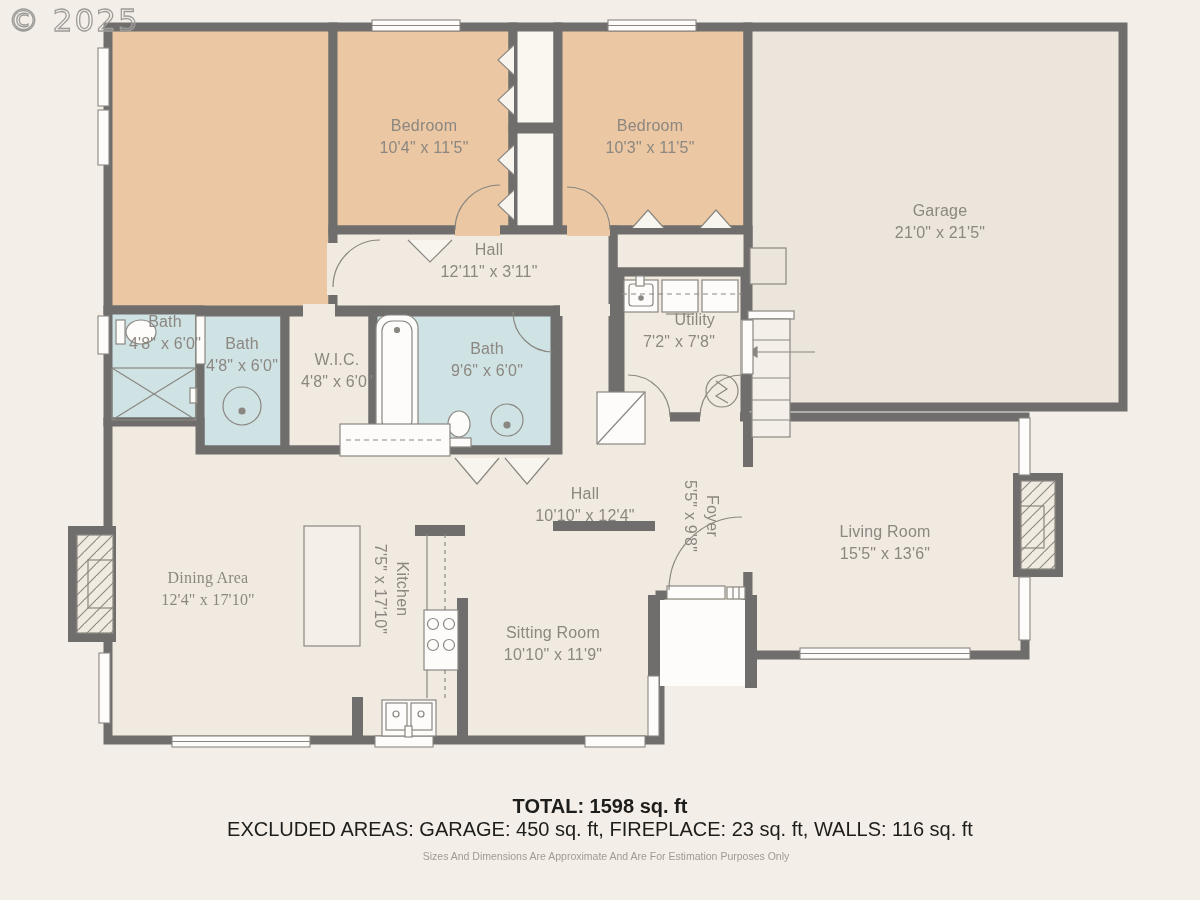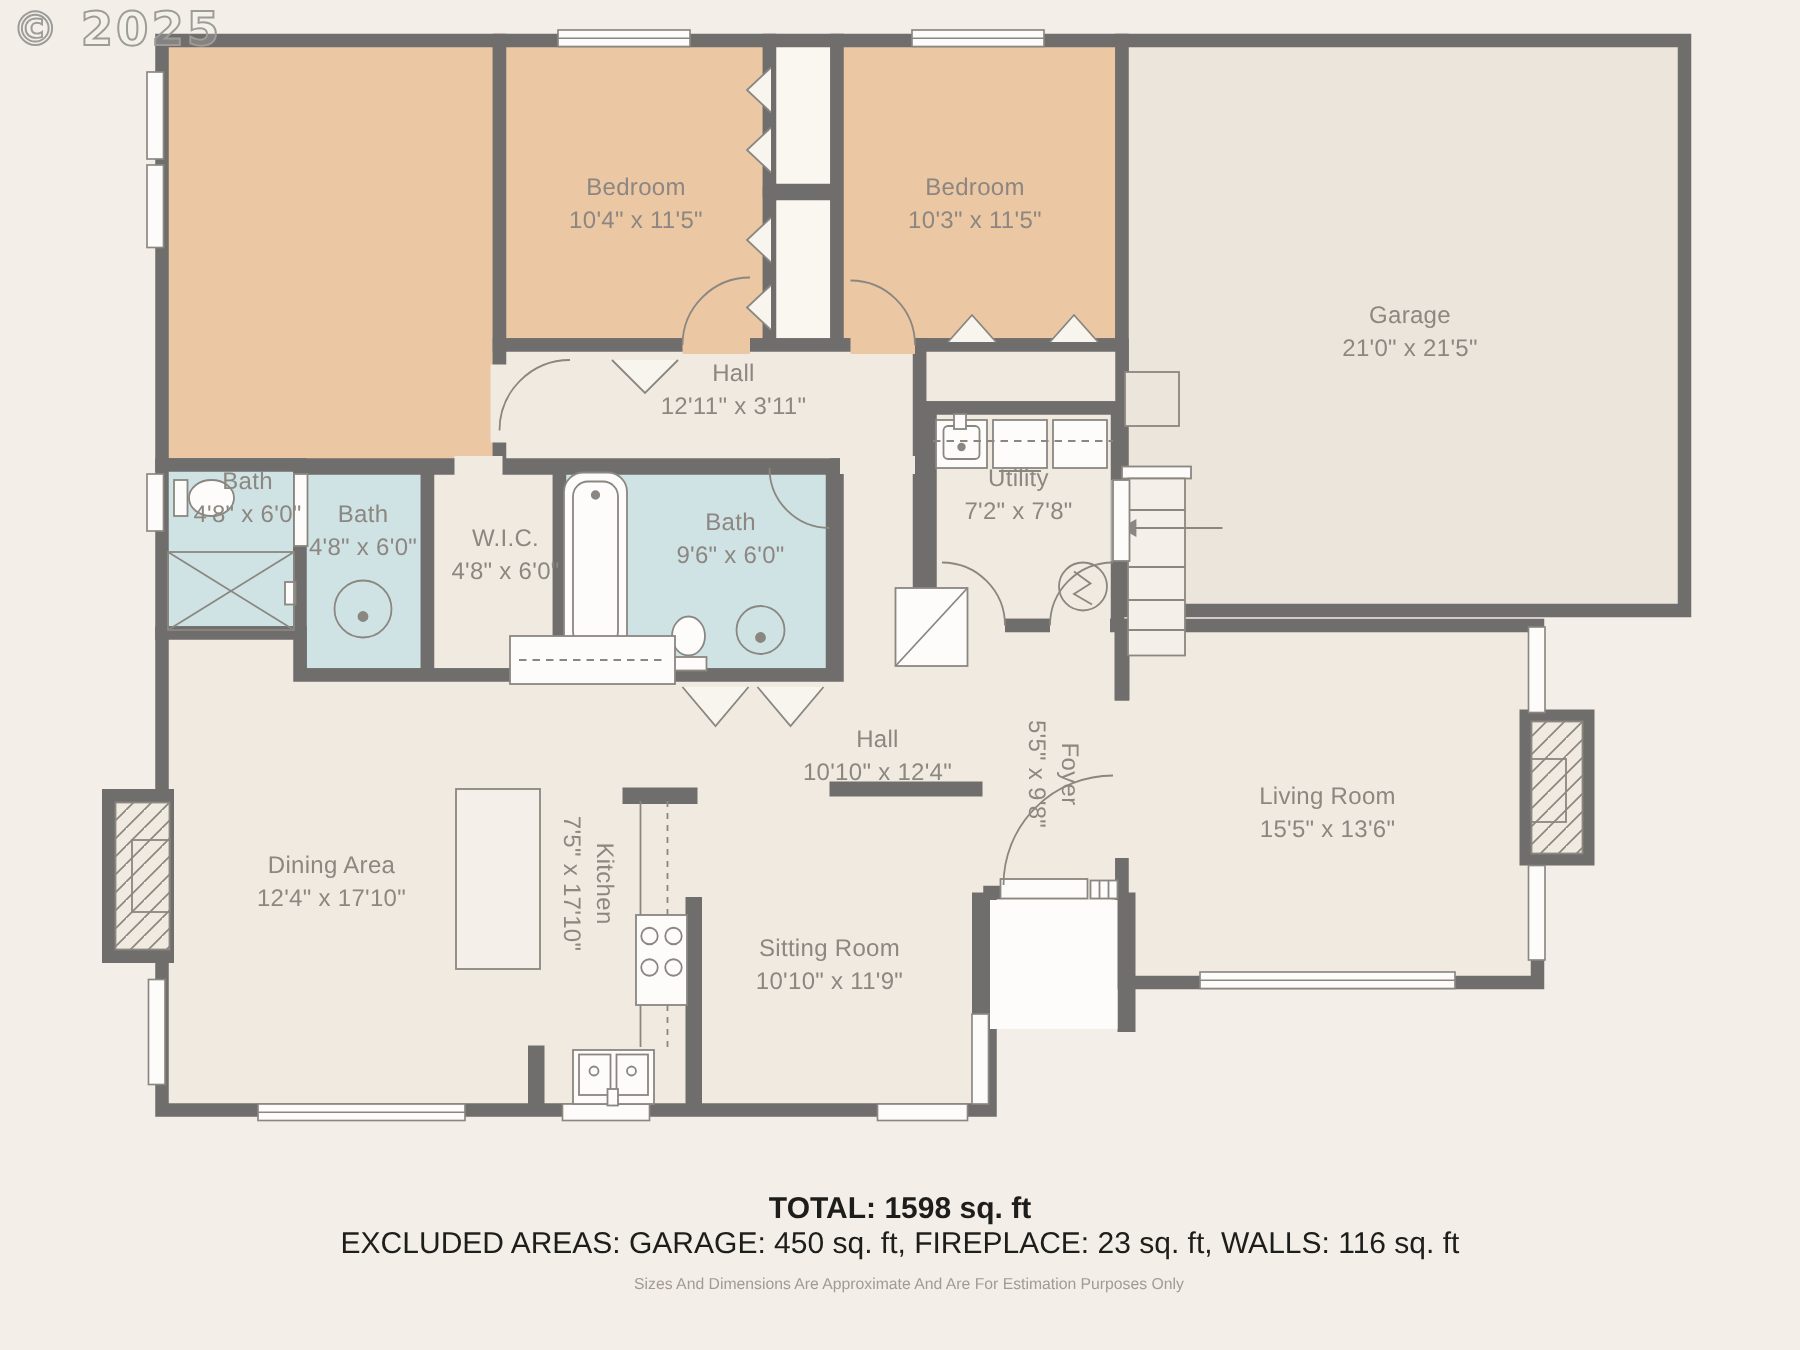--- a/index.html
+++ b/index.html
@@ -3,21 +3,21 @@
 <meta charset="utf-8">
 <style>
   html,body{margin:0;padding:0;}
   body{width:1200px;height:900px;background:#f3eee7;font-family:"Liberation Sans","DejaVu Sans",sans-serif;position:relative;overflow:hidden;}
   #plan-wrap{position:absolute;left:0;top:0;width:1200px;height:780px;}
   #plan-svg{position:absolute;left:0;top:0;}
   .room-label{position:absolute;transform:translate(-50%,-50%);text-align:center;color:#8c8781;font-size:16px;line-height:22px;white-space:nowrap;letter-spacing:.2px;}
   .room-label.vertical{transform:translate(-50%,-50%) rotate(90deg);}
   .room-label .rname{display:block;}
   .room-label .rdims{display:block;}
-  #watermark{position:absolute;left:8px;top:2px;font-size:31px;font-weight:bold;letter-spacing:2px;color:rgba(255,255,255,0.15);-webkit-text-stroke:1.3px #9d9c99;font-family:"DejaVu Sans",sans-serif;}
+  #watermark{position:absolute;left:8px;top:2px;font-size:31px;font-weight:normal;letter-spacing:2px;color:rgba(255,255,255,0.15);-webkit-text-stroke:1.3px #9d9c99;font-family:"DejaVu Sans",sans-serif;}
   #footer{position:absolute;left:0;top:795px;width:1200px;text-align:center;color:#1d1d1b;}
   #footer .f-total{font-size:20px;font-weight:bold;line-height:23px;}
   #footer .f-floor{font-size:20px;line-height:23px;}
   #footer .f-excluded{font-size:20px;line-height:23px;}
   #footer .f-disclaimer{font-size:10.5px;color:#a29b92;margin-top:9px;margin-left:12px;}
 </style>
 </head>
 <body>
 
 <div id="plan-wrap">
@@ -209,21 +209,21 @@
       <span class="rdims">10'3" x 11'5"</span>
   </div>
   <div class="room-label" style="left:940px;top:222px;">
     <span class="rname">Garage</span>
       <span class="rdims">21'0" x 21'5"</span>
   </div>
   <div class="room-label" style="left:489px;top:261px;">
     <span class="rname">Hall</span>
       <span class="rdims">12'11" x 3'11"</span>
   </div>
-  <div class="room-label" style="left:679px;top:331px;">
+  <div class="room-label" style="left:679px;top:331px;text-align:right;">
     <span class="rname">Utility</span>
       <span class="rdims">7'2" x 7'8"</span>
   </div>
   <div class="room-label" style="left:165px;top:333px;">
     <span class="rname">Bath</span>
       <span class="rdims">4'8" x 6'0"</span>
   </div>
   <div class="room-label" style="left:242px;top:355px;">
     <span class="rname">Bath</span>
       <span class="rdims">4'8" x 6'0"</span>
@@ -241,21 +241,21 @@
       <span class="rdims">10'10" x 12'4"</span>
   </div>
   <div class="room-label vertical" style="left:701px;top:516px;">
     <span class="rname">Foyer</span>
       <span class="rdims">5'5" x 9'8"</span>
   </div>
   <div class="room-label" style="left:885px;top:543px;">
     <span class="rname">Living Room</span>
       <span class="rdims">15'5" x 13'6"</span>
   </div>
-  <div class="room-label" style="left:221px;top:589px;">
+  <div class="room-label" style="left:208px;top:589px;font-family:Liberation Serif, serif;">
     <span class="rname">Dining Area</span>
       <span class="rdims">12'4" x 17'10"</span>
   </div>
   <div class="room-label vertical" style="left:391px;top:589px;">
     <span class="rname">Kitchen</span>
       <span class="rdims">7'5" x 17'10"</span>
   </div>
   <div class="room-label" style="left:553px;top:644px;">
     <span class="rname">Sitting Room</span>
       <span class="rdims">10'10" x 11'9"</span>

